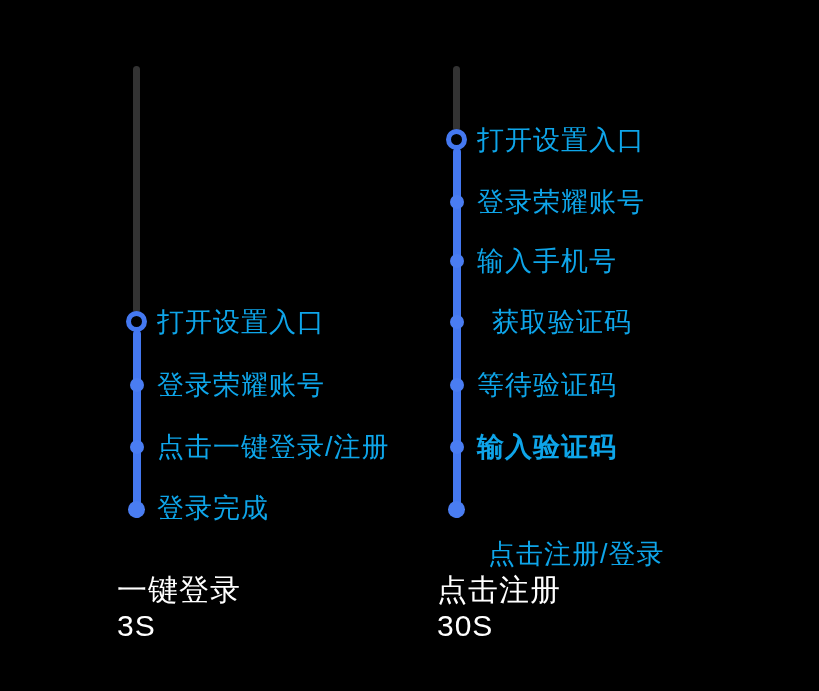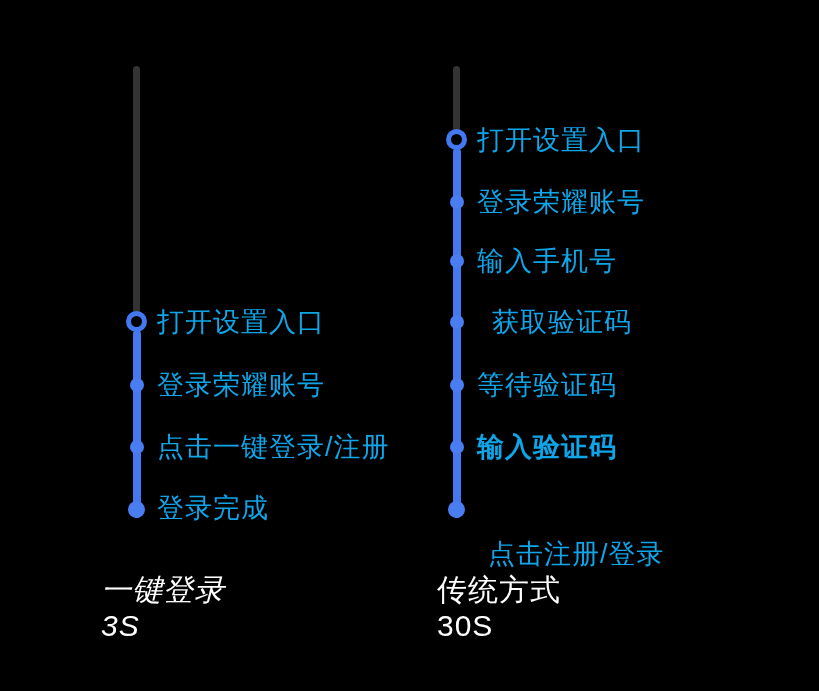--- a/index.html
+++ b/index.html
@@ -73,21 +73,21 @@
   .l-gray  { left: 133px; top: 66px;  height: 247px; }
   .l-blue  { left: 133px; top: 330px; height: 188px; }
   .l-circ  { left: 126px; top: 311px; }
   .l-dot-1 { left: 130px; top: 378px; }
   .l-dot-2 { left: 130px; top: 440px; }
   .l-dot-3 { left: 128px; top: 501px; }
   .l-lab-0 { left: 157px; top: 305px; }
   .l-lab-1 { left: 157px; top: 368px; }
   .l-lab-2 { left: 157px; top: 430px; }
   .l-lab-3 { left: 157px; top: 493px; font-family: Liberation Mono, monospace; }
-  .l-cap   { left: 101px; top: 572px; font-style: italic; }
+  .l-cap   { left: 117px; top: 572px; }
   
   .r-gray  { left: 453px; top: 66px;  height: 65px;  }
   .r-blue  { left: 453px; top: 148px; height: 370px; }
   .r-circ  { left: 446px; top: 129px; }
   .r-dot-1 { left: 450px; top: 195px; }
   .r-dot-2 { left: 450px; top: 254px; }
   .r-dot-3 { left: 450px; top: 315px; }
   .r-dot-4 { left: 450px; top: 378px; }
   .r-dot-5 { left: 450px; top: 440px; }
   .r-dot-6 { left: 448px; top: 501px; }
@@ -139,18 +139,18 @@
 
     <div class="step-label r-lab-0">打开设置入口</div>
     <div class="step-label r-lab-1">登录荣耀账号</div>
     <div class="step-label r-lab-2">输入手机号</div>
     <div class="step-label r-lab-3">获取验证码</div>
     <div class="step-label r-lab-4">等待验证码</div>
     <div class="step-label r-lab-5">输入验证码</div>
     <div class="step-label r-lab-6">点击注册/登录</div>
 
     <div class="caption r-cap">
-      <div>传统方式</div>
+      <div>点击注册</div>
       <div>30S</div>
     </div>
   </div>
 
 </div>
 
 </body></html>

